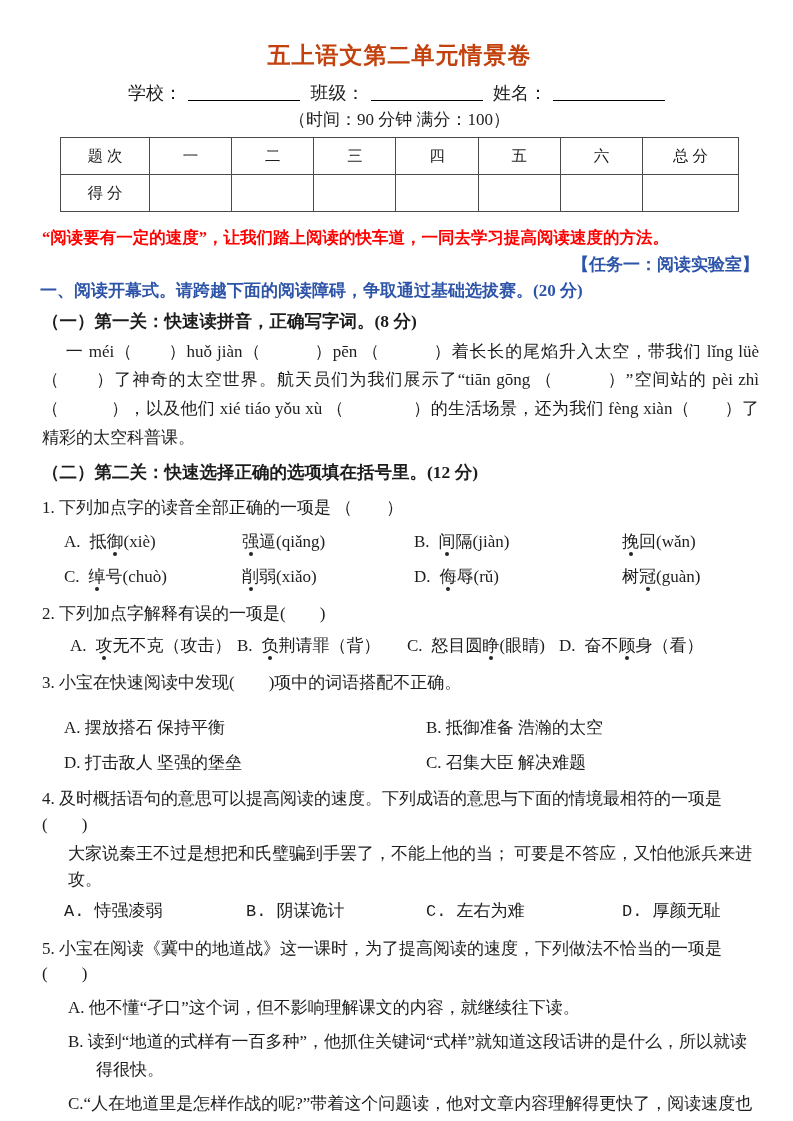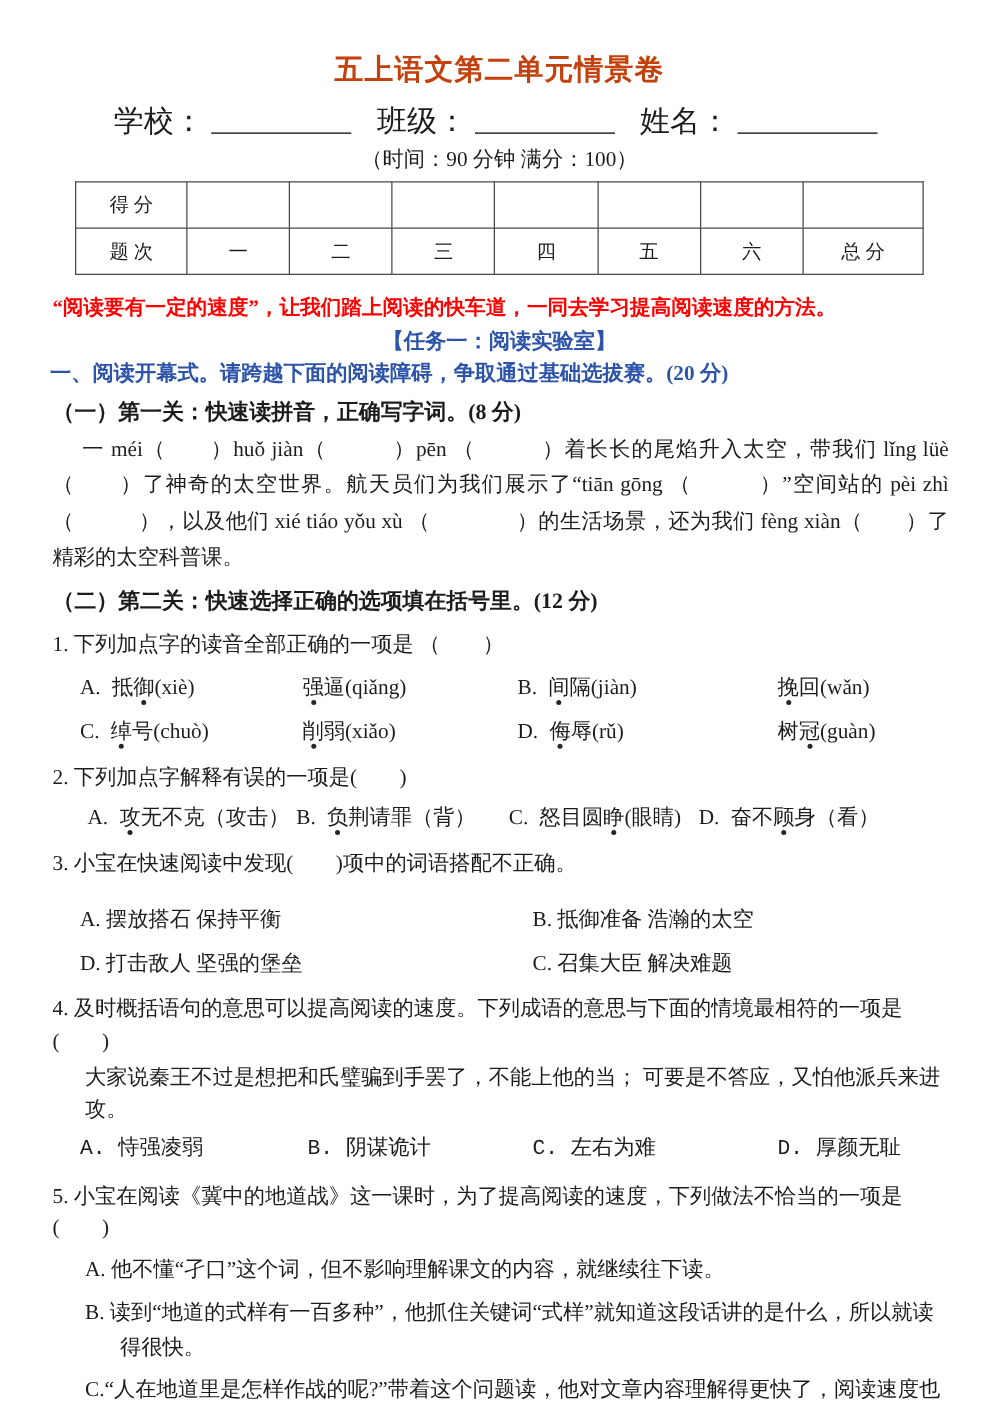--- a/index.html
+++ b/index.html
@@ -6,29 +6,29 @@
   .page{
     width:793px;height:1121px;box-sizing:border-box;
     padding:40px 34px 0 40px;
     font-family:"Liberation Serif","DejaVu Serif",serif;
     color:#1c1c1c;overflow:hidden;
   }
   .title{
     text-align:center;color:#c2410c;font-weight:bold;
     font-size:23px;margin:0 0 10px 0;letter-spacing:1px;
   }
-  .info-line{text-align:center;font-size:24px;margin-bottom:3px;white-space:nowrap;font-family:Liberation Mono, monospace;}
+  .info-line{text-align:center;font-size:18px;margin-bottom:3px;white-space:nowrap;}
   .blank{display:inline-block;width:112px;border-bottom:1.5px solid #000;height:17px;vertical-align:-2px;margin:0 6px;}
   .meta-line{text-align:center;font-size:17px;margin-bottom:6px;}
   table.score{border-collapse:collapse;width:679px;margin:0 auto 14px auto;table-layout:fixed;}
   table.score td{border:1px solid #4a4a4a;height:36px;text-align:center;font-size:15.5px;padding:0;}
   table.score td.c0{width:88px;}
   table.score td.c7{width:95px;}
   .red-para{color:#ff0000;font-weight:bold;font-size:16.5px;line-height:1.45;margin:12px 2px 2px 2px;}
-  .task-title{text-align:center;color:#2d54a8;font-weight:bold;font-size:17px;margin:3px 0;}
+  .task-title{text-align:right;color:#2d54a8;font-weight:bold;font-size:17px;margin:3px 0;}
   .section-title{color:#2d54a8;font-weight:bold;font-size:17px;margin:3px 0 6px 0;}
   .part-title{font-weight:bold;font-size:17.5px;margin:7px 0 5px 2px;}
   .pinyin-para{font-size:17px;line-height:1.68;text-indent:1.4em;margin:0 0 8px 2px;text-align:justify;}
   .q{font-size:17px;line-height:1.5;}
   .stem{margin:11px 0 0 2px;}
   .ctx{margin:4px 0 0 28px;}
   .opts-grid4{display:grid;grid-template-columns:178px 172px 208px 1fr;padding-left:24px;row-gap:10px;margin-top:8px;}
   .opts-gridq2{display:grid;grid-template-columns:167px 170px 152px 1fr;padding-left:30px;margin-top:7px;}
   .opts-grid2{display:grid;grid-template-columns:362px 1fr;padding-left:24px;row-gap:9px;margin-top:20px;}
   .opts-grid4b{display:grid;grid-template-columns:182px 180px 196px 1fr;padding-left:24px;margin-top:7px;font-family:Liberation Mono, monospace;}
@@ -52,38 +52,38 @@
     <span>学校：</span><span class="blank"></span>
     <span>班级：</span><span class="blank"></span>
     <span>姓名：</span><span class="blank"></span>
   </div>
 
   <div class="meta-line">（时间：90 分钟  满分：100）</div>
 
   <table class="score">
     <tbody>
       <tr>
+        <td class="c0">题  次</td>
+        <td>一</td>
+        <td>二</td>
+        <td>三</td>
+        <td>四</td>
+        <td>五</td>
+        <td>六</td>
+        <td class="c7">总  分</td>
+      </tr>
+      <tr>
         <td class="c0">得  分</td>
         <td></td>
         <td></td>
         <td></td>
         <td></td>
         <td></td>
         <td></td>
         <td class="c7"></td>
-      </tr>
-      <tr>
-        <td class="c0">题  次</td>
-        <td>一</td>
-        <td>二</td>
-        <td>三</td>
-        <td>四</td>
-        <td>五</td>
-        <td>六</td>
-        <td class="c7">总  分</td>
       </tr>
     </tbody>
   </table>
 
   <div class="red-para">“阅读要有一定的速度”，让我们踏上阅读的快车道，一同去学习提高阅读速度的方法。</div>
   <div class="task-title">【任务一：阅读实验室】</div>
   <div class="section-title">一、阅读开幕式。请跨越下面的阅读障碍，争取通过基础选拔赛。(20 分)</div>
 
   <div class="part-title">（一）第一关：快速读拼音，正确写字词。(8 分)</div>
   <div class="pinyin-para">一 méi（　　）huǒ jiàn（　　　）pēn （　　　）着长长的尾焰升入太空，带我们 lǐng lüè（　　）了神奇的太空世界。航天员们为我们展示了“tiān gōng （　　　）”空间站的 pèi zhì（　　　），以及他们 xié tiáo yǒu xù （　　　　）的生活场景，还为我们 fèng xiàn（　　）了精彩的太空科普课。</div>

